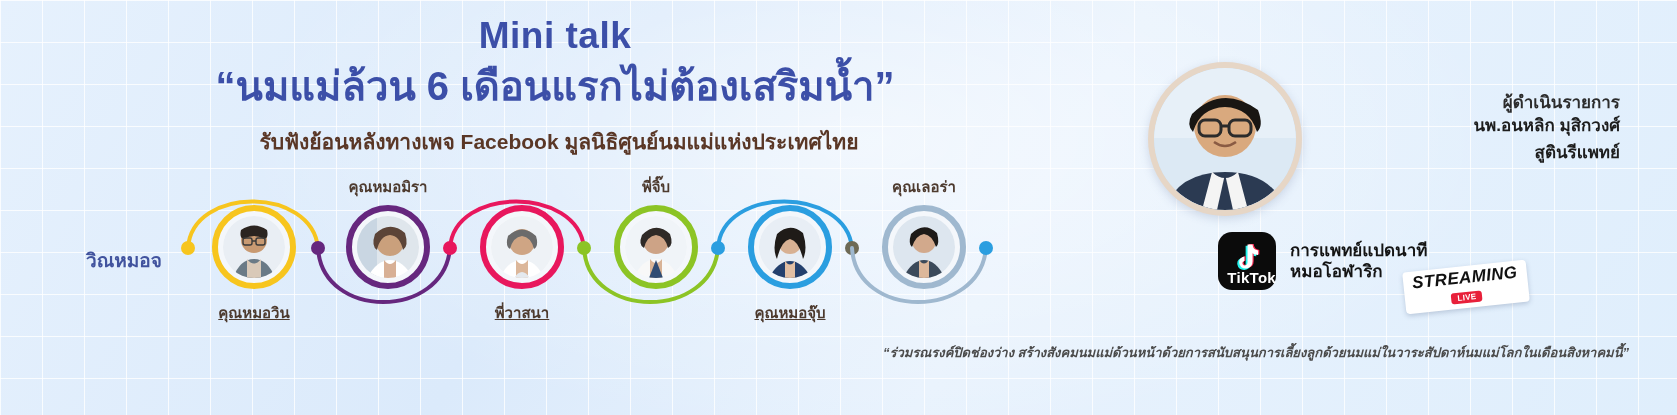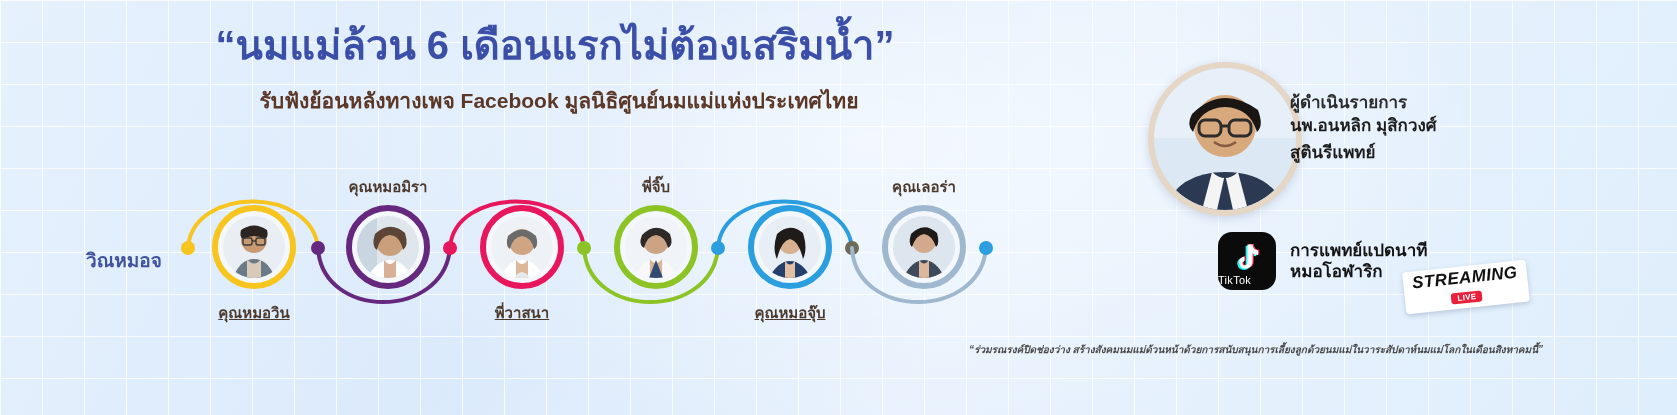--- a/index.html
+++ b/index.html
@@ -74,36 +74,36 @@
   
   .host-photo-wrap{
     position:absolute;left:1148px;top:62px;width:154px;height:154px;border-radius:50%;
     background:#e6d6c6;padding:6px;box-sizing:border-box;
     box-shadow:0 3px 10px rgba(90,110,150,.22);
   }
   .host-photo{
     width:100%;height:100%;border-radius:50%;overflow:hidden;position:relative;
     background:#cfe1f2;
   }
-  .host-text{position:absolute;left:1290px;top:88px;width:330px;text-align:left;}
+  .host-text{position:absolute;left:1290px;top:88px;width:330px;text-align:right;}
   .host-role{font-size:17px;font-weight:bold;color:#2c2c2c;margin:0;}
   .host-name{font-size:29px;font-weight:bold;color:#3c4fa8;margin:4px 0 2px 0;}
   .host-full{font-size:17px;font-weight:bold;color:#1d1d1d;margin:0;line-height:1.35;}
   .host-spec{font-size:17px;font-weight:bold;color:#1d1d1d;margin:0;}
 
   
   .tiktok-row{position:absolute;left:1218px;top:232px;display:flex;align-items:center;gap:14px;}
   .tiktok-badge{
     width:58px;height:58px;border-radius:14px;background:#0b0b0b;
     position:relative;display:flex;align-items:center;justify-content:center;
     flex-direction:column;
   }
   .tiktok-badge .tt-word{
-    position:absolute;bottom:4px;left:0;right:0;text-align:left;
-    color:#fff;font-size:11px;font-weight:normal;letter-spacing:.3px;
+    position:absolute;bottom:4px;left:0;right:0;text-align:right;
+    color:#fff;font-size:15px;font-weight:bold;letter-spacing:.3px;
   }
   .tt-channel{font-size:17px;font-weight:bold;color:#141414;line-height:1.25;white-space:nowrap;}
   .streaming{
     position:absolute;left:1404px;top:266px;
     transform:rotate(-6deg);
     background:#fff;border-radius:4px;padding:3px 9px 4px 9px;
     box-shadow:0 2px 5px rgba(60,80,120,.25);
     text-align:center;
   }
   .streaming .s-word{
@@ -111,34 +111,35 @@
     line-height:1;
   }
   .streaming .s-live{
     margin-top:2px;background:#e8203a;color:#fff;border-radius:3px;
     font-size:8px;font-weight:bold;padding:1px 6px;display:inline-block;letter-spacing:.3px;
   }
 
   
   .footer-note{
     position:absolute;left:846px;top:342px;width:820px;
-    font-size:10px;font-style:italic;font-weight:bold;color:#4a4a4a;
+    font-size:13px;font-style:italic;font-weight:bold;color:#4a4a4a;
     text-align:center;white-space:nowrap;
   }
 
   svg{display:block;}
 </style>
 </head>
 <body>
 
 <div id="stage">
   <div id="grid"></div>
   <div id="glow"></div>
 
   <div class="header">
+    <p class="mini-talk">Mini talk</p>
     <p class="quote-line">“นมแม่ล้วน 6 เดือนแรกไม่ต้องเสริมน้ำ”</p>
     <p class="subtitle">รับฟังย้อนหลังทางเพจ Facebook มูลนิธิศูนย์นมแม่แห่งประเทศไทย</p>
   </div>
 
   <div class="speakers-label">วิณหมอจ</div>
 
   <svg class="arc-layer" viewBox="0 0 1110 180" width="1110" height="180">
 
     <circle cx="188" cy="68" r="7" fill="#f7c51e"></circle>
 

